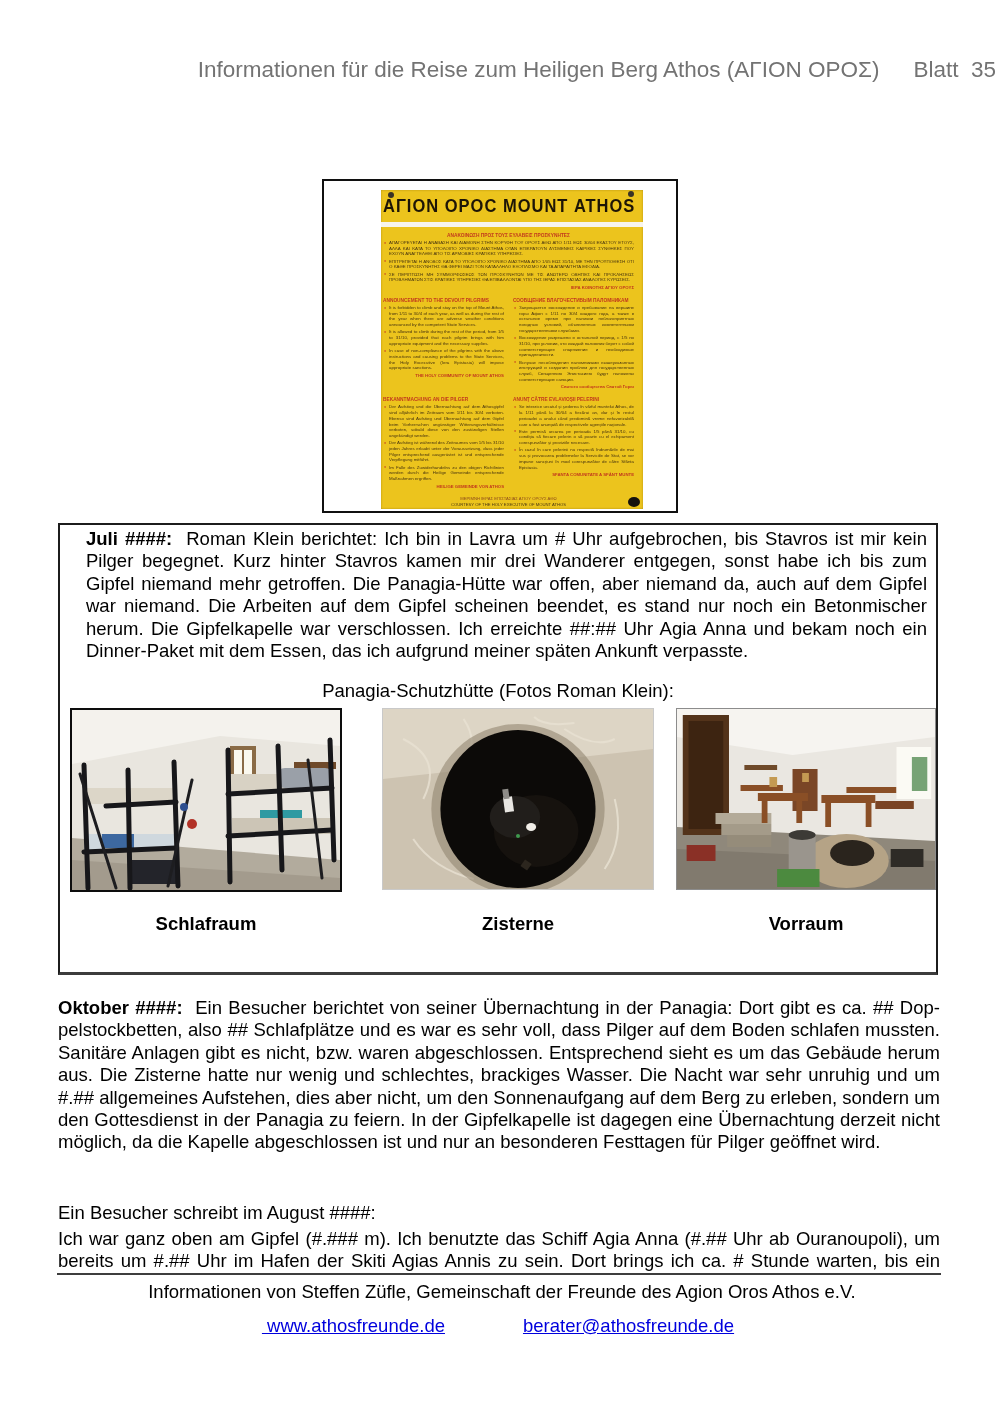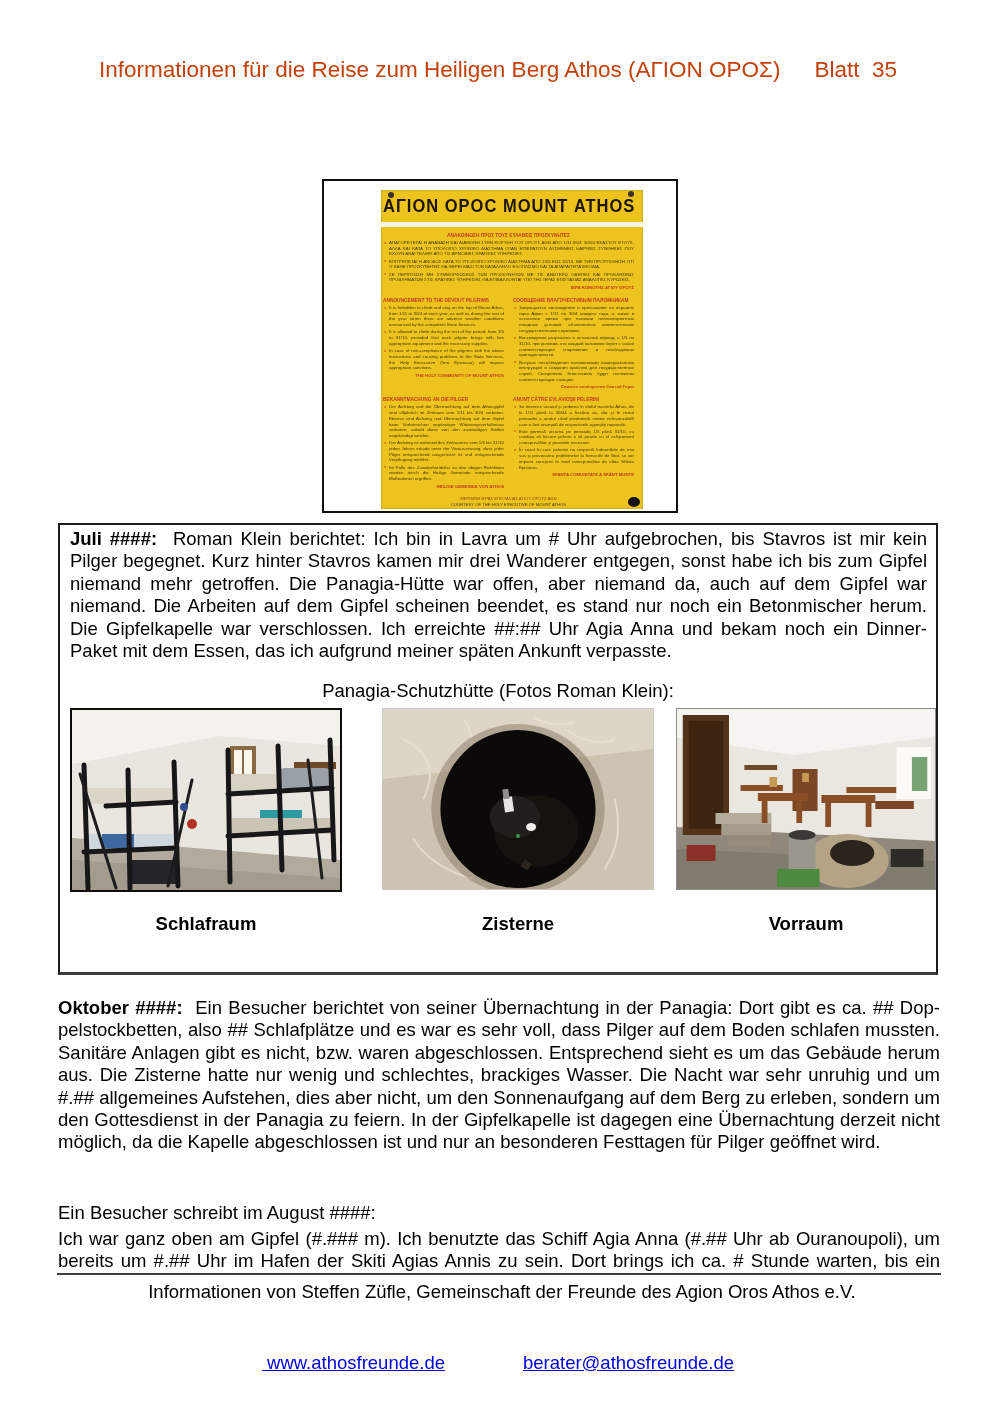--- a/index.html
+++ b/index.html
@@ -1,21 +1,21 @@
 <!DOCTYPE html>
 <html><head>
 <meta charset="utf-8">
 <style>
   html,body{margin:0;padding:0;background:#ffffff;}
   .page{position:relative;width:996px;height:1409px;background:#ffffff;overflow:hidden;
         font-family:"Liberation Sans","DejaVu Sans",sans-serif;color:#000;}
 
   
-  .header{position:absolute;top:55px;left:0;right:0;text-align:center;
-          font-size:22.5px;line-height:29px;color:#c2410c;}
+  .header{position:absolute;top:55px;left:0;right:0;text-align:right;
+          font-size:22.5px;line-height:29px;color:#737373;}
   .blatt{margin-left:34px;white-space:pre;}
 
   
   .sign-frame{position:absolute;left:322px;top:179px;width:352px;height:330px;
               border:2px solid #101010;background:#ffffff;}
   .sign{position:absolute;left:57px;top:9px;width:262px;height:319px;
         background:#ecc41d;overflow:hidden;box-shadow:0 0 2px rgba(120,90,0,.6) inset;}
   .sign-inner{padding:7px 9px 3px 2px;}
   .pin{position:absolute;border-radius:50%;background:#393226;}
   .pin-tl{left:7px;top:2px;width:6px;height:6px;}
@@ -29,21 +29,21 @@
   .sign-b{font-size:4.4px;line-height:1.3;color:#473410;text-align:justify;
           position:relative;padding-left:6px;margin-bottom:1.5px;}
   .sign-b::before{content:"\25CF";color:#c84a1e;font-size:3.6px;position:absolute;left:1px;top:0.5px;}
   .sign-signoff{font-size:4.3px;font-weight:bold;color:#c23a1d;text-align:right;margin:2px 0 3px 0;}
   .sign-cols{display:grid;grid-template-columns:1fr 1fr;column-gap:9px;}
   .sign-foot1{font-size:4.2px;color:#8c4a1c;text-align:center;margin-top:4px;}
   .sign-foot2{font-size:4.2px;color:#4a3812;text-align:center;margin-top:1px;}
 
   
   .content-box{position:absolute;left:58px;top:523px;width:880px;height:452px;
-               border:2px solid #1c1c1c;border-bottom:3px solid #3c3c3c;box-sizing:border-box;}
+               border:2px solid #1c1c1c;border-bottom:3px solid #3c3c3c;box-sizing:border-box;padding-left:16px;}
   .body-text{font-size:18.5px;line-height:22.4px;text-align:justify;margin:0;}
   .box-par{padding:3px 9px 0 10px;}
   .photos-heading{position:absolute;left:0;right:0;top:155px;text-align:center;
                   font-weight:normal;font-size:18.5px;}
   .photo{position:absolute;top:183px;height:180px;overflow:hidden;background:#ddd;}
   .photo svg{display:block;width:100%;height:100%;}
   .photo-1{left:10px;width:268px;border:2px solid #0d0d0d;}
   .photo-2{left:322px;width:270px;border:1px solid #c9c9c9;}
   .photo-3{left:616px;width:258px;border:1px solid #8c8c8c;}
   .caption{position:absolute;top:388px;text-align:center;font-weight:bold;font-size:18.5px;}
@@ -54,21 +54,21 @@
   
   .oktober{position:absolute;left:58px;top:997px;width:882px;}
   .august{position:absolute;left:58px;top:1201px;width:882px;}
   .august-h{font-weight:normal;font-size:18.5px;line-height:24px;margin:0 0 3px 0;}
   .august p{text-align-last:justify;}
 
   
   .footer-rule{position:absolute;left:57px;top:1273px;width:884px;border-top:2px solid #3d3d3d;}
   .footer-text{position:absolute;left:8px;right:0;top:1281px;text-align:center;font-size:18.5px;}
   .footer-links{position:absolute;left:0;right:0;top:1315px;display:flex;
-                justify-content:center;gap:78px;font-size:18.5px;margin-top:37px;}
+                justify-content:center;gap:78px;font-size:18.5px;}
   .footer-links a{color:#0000dd;text-decoration:underline;white-space:pre;}
 </style>
 </head>
 <body>
 
 <div class="page">
 
   <div class="header">
     <div class="header-line1">
       <span>Informationen für die Reise zum Heiligen Berg Athos (ΑΓΙΟΝ ΟΡΟΣ)</span><span class="blatt">Blatt  35</span>

